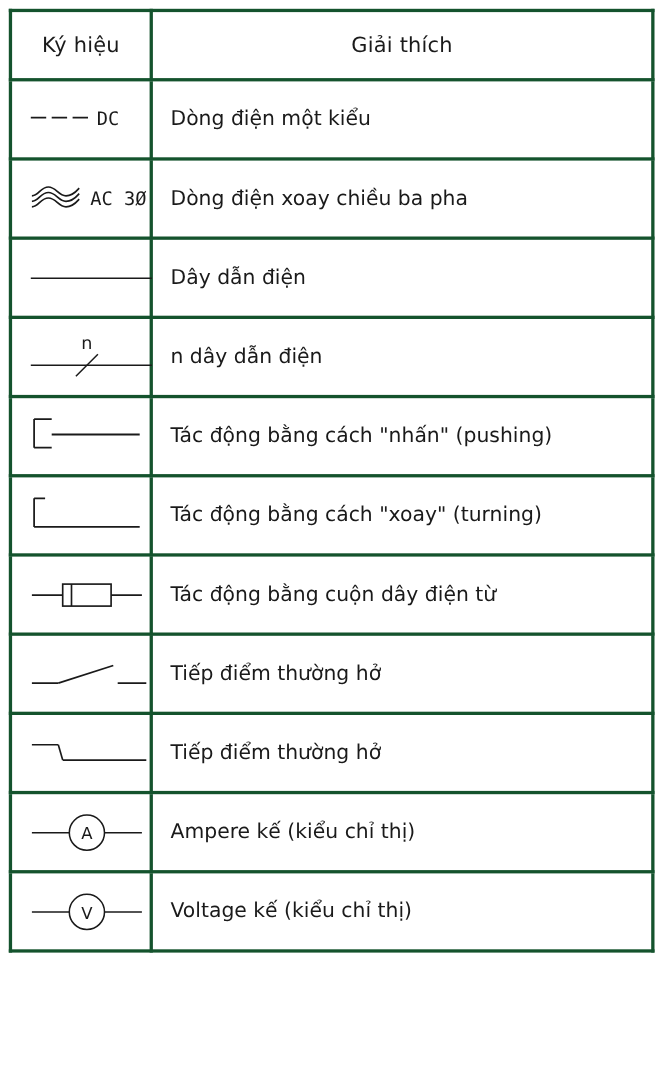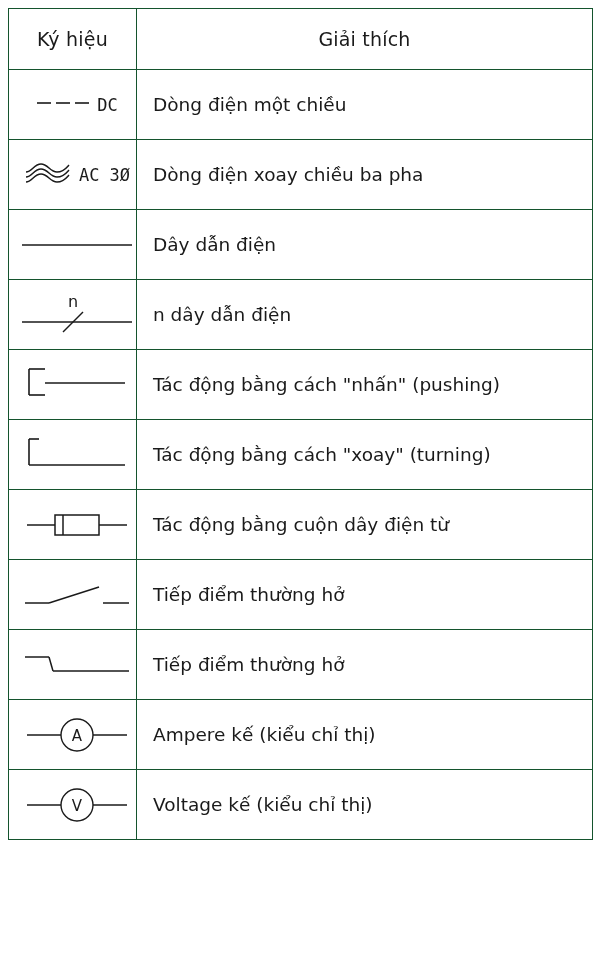--- a/index.html
+++ b/index.html
@@ -23,21 +23,21 @@
   table.legend {
     border-collapse: collapse;
     width: 584px;
     margin: 8px 0 0 8px;
     table-layout: fixed;
   }
   table.legend col.c-sym { width: 128px; }
   table.legend col.c-desc { width: 456px; }
 
   table.legend th, table.legend td {
-    border: 1px solid #14532d;
+    border: 3px solid #14532d;
     padding: 0;
     vertical-align: middle;
   }
   
   table.legend {
     border: 1px solid #7a7a7a;
   }
 
   .hdr {
     height: 60px;
@@ -62,25 +62,25 @@
     font-size: 18.5px;
     padding-left: 16px;
     line-height: 1.25;
     white-space: nowrap;
   }
 
   
   .sym-wrap svg { display: block; }
   .sym-center {
     position: absolute;
-    top: 0; left: 4px;
+    top: 0; left: 16px;
     width: 128px; height: 69px;
     display: flex;
     align-items: center;
-    justify-content: center;
+    justify-content: flex-start;
   }
   .sym-label {
     font-family: "DejaVu Sans Mono", monospace;
     font-size: 17px;
     letter-spacing: 0px;
   }
   .sym-row {
     display: flex;
     align-items: center;
     gap: 7px;
@@ -116,21 +116,21 @@
                       <line x1="39" y1="4" x2="53" y2="4"></line>
                     </g>
                   </svg>
                 </span>
                 <span class="sym-label">DC</span>
               </div>
             </div>
           </div>
         </td>
         <td>
-          <div class="desc">Dòng điện một chiều</div>
+          <div class="desc">Dòng điện một kiểu</div>
         </td>
       </tr>
 
 
       <tr>
         <td class="row-cell-sym">
           <div class="sym-wrap">
             <div class="sym-center">
               <div class="sym-row">
                 <span>

